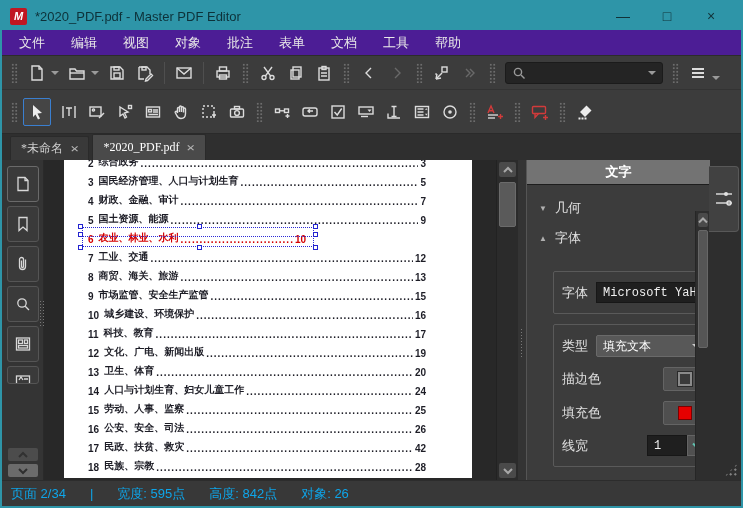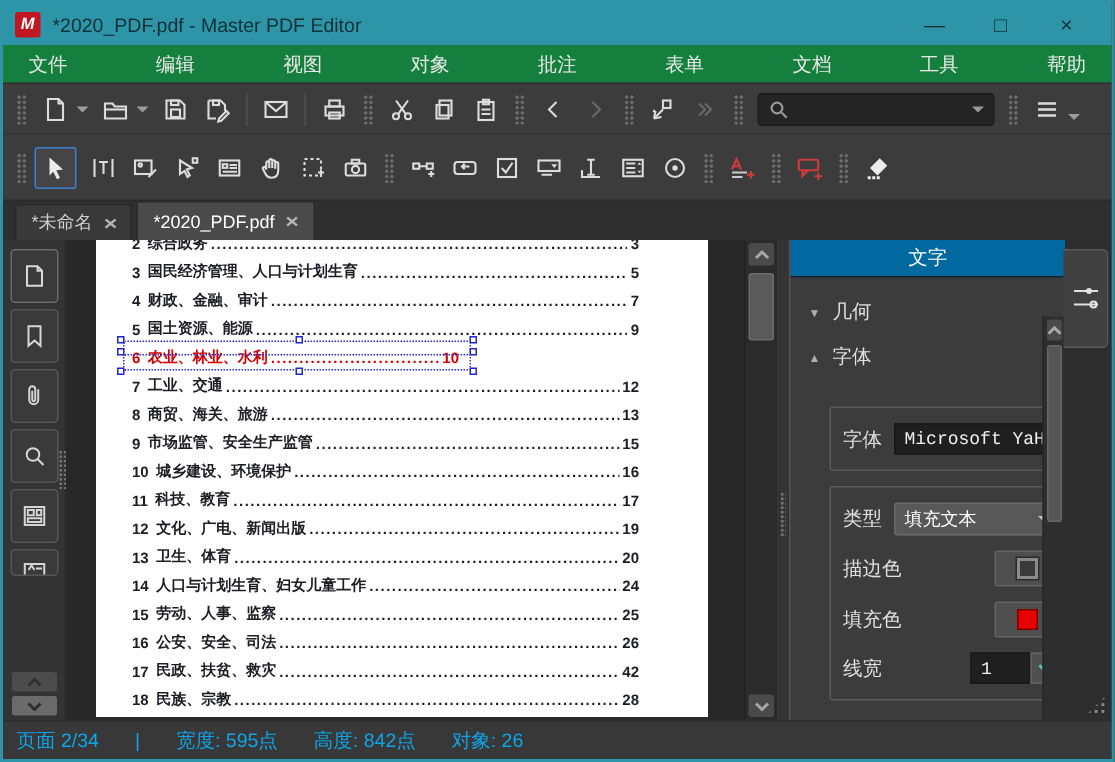--- a/index.html
+++ b/index.html
@@ -8,21 +8,21 @@
   .window { position:absolute; inset:0; border:2px solid #2e95a8; display:flex; flex-direction:column; background:#3c3c3c; }
 
   
   .titlebar { height:28px; background:#2e95a8; display:flex; align-items:center; padding:0 8px; flex:0 0 auto; }
   .logo { width:17px; height:17px; background:#c01722; border-radius:2px; color:#fff; font-weight:bold; font-size:11px; display:flex; align-items:center; justify-content:center; margin-right:8px; font-style:italic; }
   .title-text { color:#0d3139; font-size:13px; }
   .win-controls { margin-left:auto; display:flex; }
   .win-btn { width:44px; height:26px; display:flex; align-items:center; justify-content:center; color:#123238; font-size:14px; cursor:default; }
 
   
-  .menubar { height:26px; background:#15803d; border-bottom:1px solid #2c2c2c; display:flex; align-items:center; padding:0 4px; flex:0 0 auto;justify-content:space-between; }
+  .menubar { height:26px; background:#4c1d95; border-bottom:1px solid #2c2c2c; display:flex; align-items:center; padding:0 4px; flex:0 0 auto; }
   .menu-item { color:#e8e8e8; font-size:13px; padding:0 13px; height:100%; display:flex; align-items:center; }
 
   
   .toolbar { background:#3c3c3c; display:flex; align-items:center; flex:0 0 auto; }
   .toolbar1 { height:34px; border-bottom:1px solid #333; padding:0 4px; }
   .toolbar2 { height:44px; border-bottom:1px solid #2a2a2a; padding:0 4px; }
   .grip { width:7px; height:20px; margin:0 5px; background-image:radial-gradient(#6d6d6d 1px, transparent 1.1px); background-size:3.5px 3.5px; }
   .vsep { width:1px; height:22px; background:#4f4f4f; margin:0 5px; }
   .tbtn { width:28px; height:28px; display:flex; align-items:center; justify-content:center; border:1px solid transparent; border-radius:2px; position:relative; }
   .tbtn.active { border-color:#3a7fd0; background:#454545; }
@@ -31,21 +31,21 @@
   .tbtn .dd { position:absolute; right:-9px; top:11px; width:0; height:0; border-left:4px solid transparent; border-right:4px solid transparent; border-top:4px solid #9a9a9a; }
   .tbtn.has-dd { margin-right:12px; }
   .red svg { stroke:#d23b3b; } .spacer4 { width:4px; }
 
   .searchbox { width:158px; height:22px; background:#242424; border:1px solid #1b1b1b; border-radius:3px; display:flex; align-items:center; padding:0 6px; margin:0 4px; }
   .searchbox input { flex:1; background:transparent; border:none; outline:none; color:#ddd; font-size:12px; min-width:0; }
   .searchbox .caret { width:0; height:0; border-left:4px solid transparent; border-right:4px solid transparent; border-top:4px solid #9a9a9a; }
 
   
   .tabbar { height:26px; background:#2f2f2f; display:flex; align-items:flex-end; padding-left:8px; flex:0 0 auto; }
-  .tab { height:24px; display:flex; align-items:center; gap:8px; padding:0 10px; background:#393939; border:1px solid #2a2a2a; border-bottom:none; color:#cfcfcf; font-size:12px; margin-right:3px; border-radius:2px 2px 0 0; }
+  .tab { height:24px; display:flex; align-items:center; gap:8px; padding:0 10px; background:#393939; border:1px solid #2a2a2a; border-bottom:none; color:#cfcfcf; font-size:12px; margin-right:3px; border-radius:2px 2px 0 0;font-family:Liberation Serif, serif; }
   .tab.active { background:#4a4a4a; color:#fff; height:26px; }
   .tab .close { color:#b5b5b5; font-size:13px; font-weight:bold; transform:scaleX(1.2); }
 
   
   .main { flex:1; display:flex; min-height:0; }
 
   .sidebar { width:42px; background:#343434; border-right:1px solid #2a2a2a; display:flex; flex-direction:column; align-items:center; padding-top:6px; position:relative; }
   .sbtn { width:32px; height:36px; border:1px solid #555; border-radius:3px; margin-bottom:4px; display:flex; align-items:center; justify-content:center; background:#3a3a3a; }
   .sbtn.first { border-color:#6a6a6a; }
   .sbtn svg { stroke:#d8d8d8; fill:none; stroke-width:1.3; }
@@ -76,21 +76,21 @@
   .ds-btn { position:absolute; left:2px; right:2px; height:15px; background:#4a4a4a; border-radius:2px; display:flex; align-items:center; justify-content:center; }
   .ds-btn svg { stroke:#a8a8a8; stroke-width:2; fill:none; }
   .ds-up { top:2px; } .ds-down { bottom:2px; }
   .ds-thumb { position:absolute; left:2px; right:2px; top:22px; height:45px; background:#5a5a5a; border:1px solid #6b6b6b; border-radius:2px; }
 
   .splitter { width:8px; background:#343434; position:relative; }
   .splitter .sgrip { position:absolute; left:2px; top:168px; width:4px; height:30px; background-image:radial-gradient(#7a7a7a 0.8px, transparent 1px); background-size:3px 3px; }
 
   
   .panel { width:184px; background:#3c3c3c; border-left:1px solid #555; display:flex; flex-direction:column; position:relative; }
-  .panel-header { height:25px; background:#0369a1; color:#fff; font-size:13px; font-weight:normal; display:flex; align-items:center; justify-content:center; border-bottom:1px solid #1d1d1d; }
+  .panel-header { height:25px; background:#737373; color:#fff; font-size:13px; font-weight:bold; display:flex; align-items:center; justify-content:center; border-bottom:1px solid #1d1d1d; }
   .panel-body { flex:1; position:relative; overflow:hidden; padding:8px 0 0 12px; }
   .sect { display:flex; align-items:center; gap:8px; color:#e0e0e0; font-size:13px; height:30px; }
   .tri { font-size:8px; color:#b0b0b0; }
   .group { border:1px solid #5a5a5a; border-radius:2px; margin:4px -4px 10px 14px; padding:10px 6px 10px 8px; }
   .prow { display:flex; align-items:center; margin-bottom:10px; }
   .prow:last-child { margin-bottom:0; }
   .plabel { color:#e0e0e0; font-size:13px; margin-right:8px; white-space:nowrap; }
   .pinput { background:#1f1f1f; border:1px solid #171717; color:#f0f0f0; font-size:12px; font-family:"Liberation Mono","DejaVu Sans Mono",monospace; height:21px; display:flex; align-items:center; padding:0 6px; flex:1; overflow:hidden; white-space:nowrap; }
   .size-row { justify-content:flex-end; }
   .size-input { flex:0 0 52px; }

